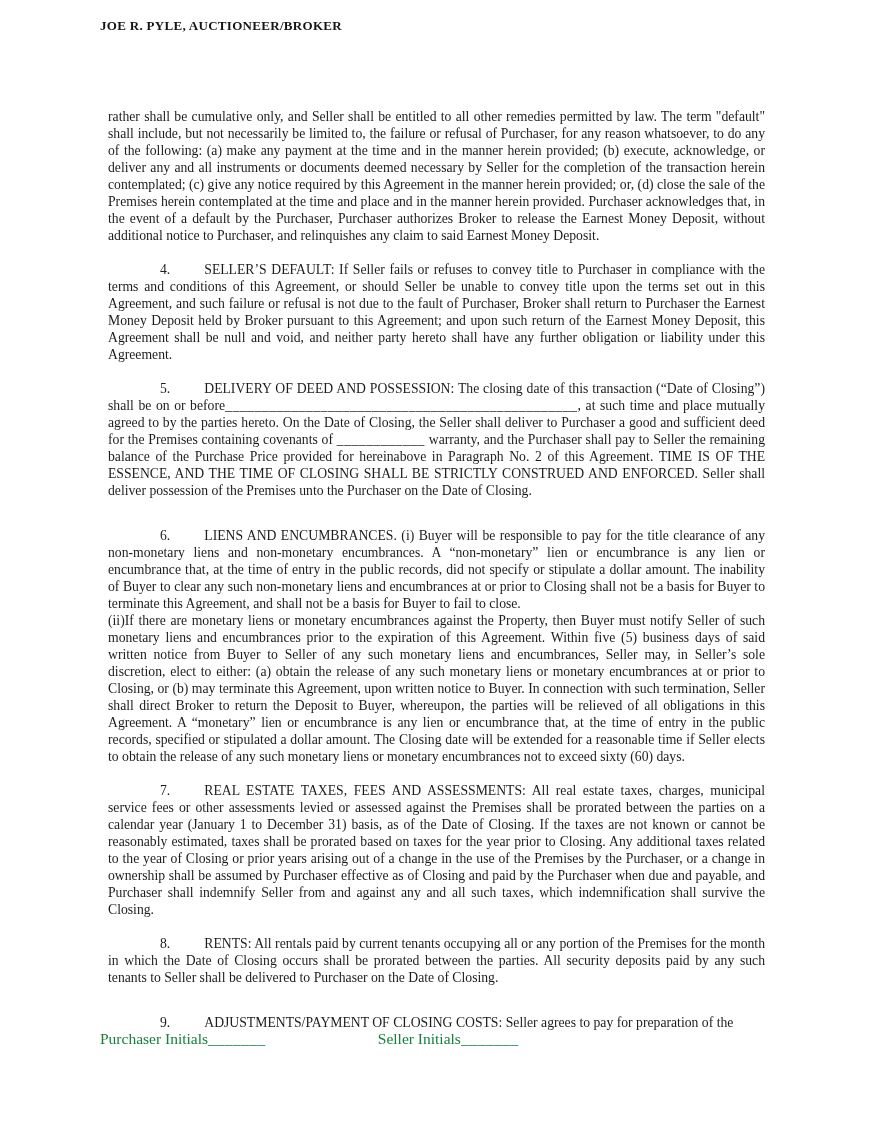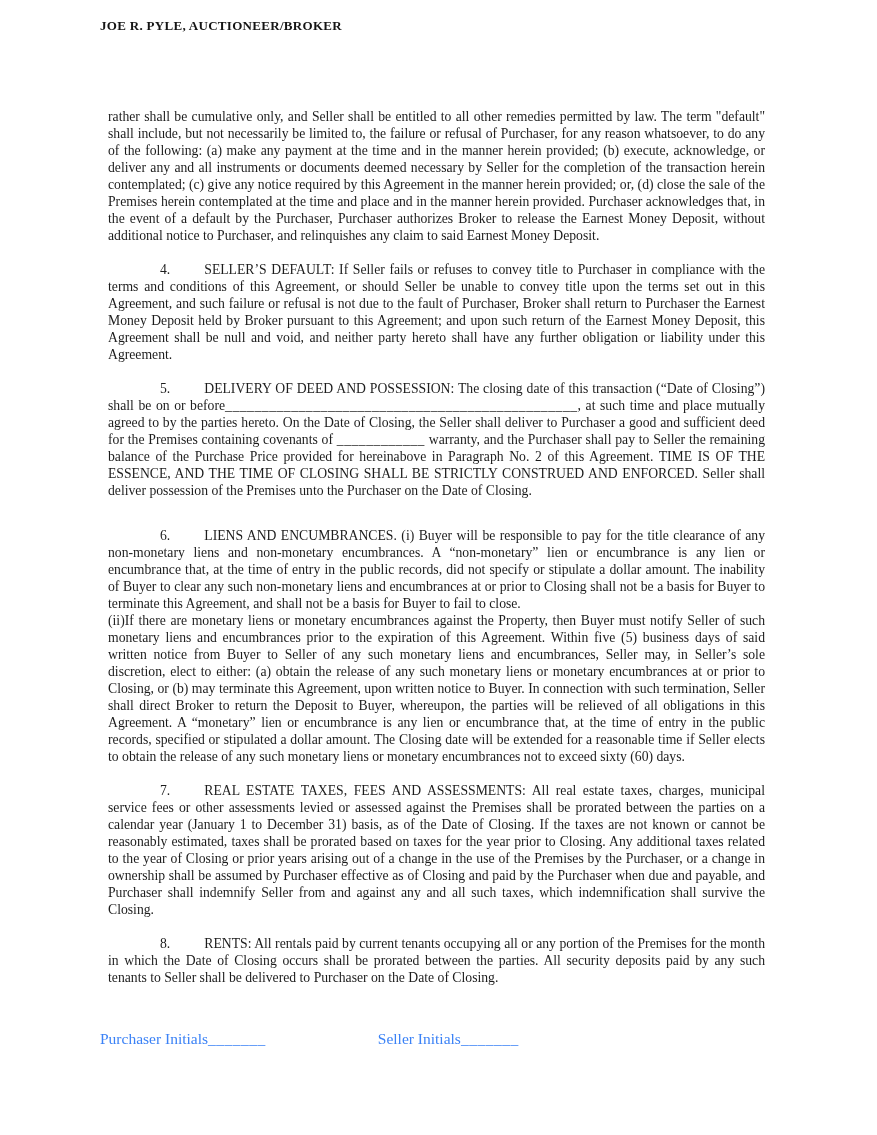--- a/index.html
+++ b/index.html
@@ -49,21 +49,21 @@
   }
   .blank {
     letter-spacing: 0.5px;
     white-space: nowrap;
   }
   .doc-footer {
     position: absolute;
     left: 100px;
     top: 1030px;
     font-size: 15.5px;
-    color: #3b82f6;
+    color: #15803d;
     white-space: nowrap;
   }
   .f-item.seller {
     margin-left: 112px;
   }
 </style>
 </head>
 <body>
 
 <div class="page">
@@ -93,20 +93,23 @@
     </p>
 
     <p class="numbered">
       <span class="pnum">7.</span><span class="ptab"></span><span class="phead">REAL ESTATE TAXES, FEES AND ASSESSMENTS</span><span>: </span><span>All real estate taxes, charges, municipal service fees or other assessments levied or assessed against the Premises shall be prorated between the parties on a calendar year (January 1 to December 31) basis, as of the Date of Closing. If the taxes are not known or cannot be reasonably estimated, taxes shall be prorated based on taxes for the year prior to Closing. Any additional taxes related to the year of Closing or prior years arising out of a change in the use of the Premises by the Purchaser, or a change in ownership shall be assumed by Purchaser effective as of Closing and paid by the Purchaser when due and payable, and Purchaser shall indemnify Seller from and against any and all such taxes, which indemnification shall survive the Closing.</span>
     </p>
 
     <p class="numbered">
       <span class="pnum">8.</span><span class="ptab"></span><span class="phead">RENTS</span><span>: </span><span>All rentals paid by current tenants occupying all or any portion of the Premises for the month in which the Date of Closing occurs shall be prorated between the parties. All security deposits paid by any such tenants to Seller shall be delivered to Purchaser on the Date of Closing.</span>
     </p>
 
+    <p class="numbered no-gap">
+      <span class="pnum">9.</span><span class="ptab"></span><span class="phead">ADJUSTMENTS/PAYMENT OF CLOSING COSTS</span><span>:  </span><span>Seller agrees to pay for preparation of the</span>
+    </p>
 
   </div>
 
   <div class="doc-footer">
     <span class="f-item"><span>Purchaser Initials</span><span class="blank">_______</span></span><span class="f-item seller"><span>Seller Initials</span><span class="blank">_______</span></span>
   </div>
 
 </div>
 
 </body></html>

